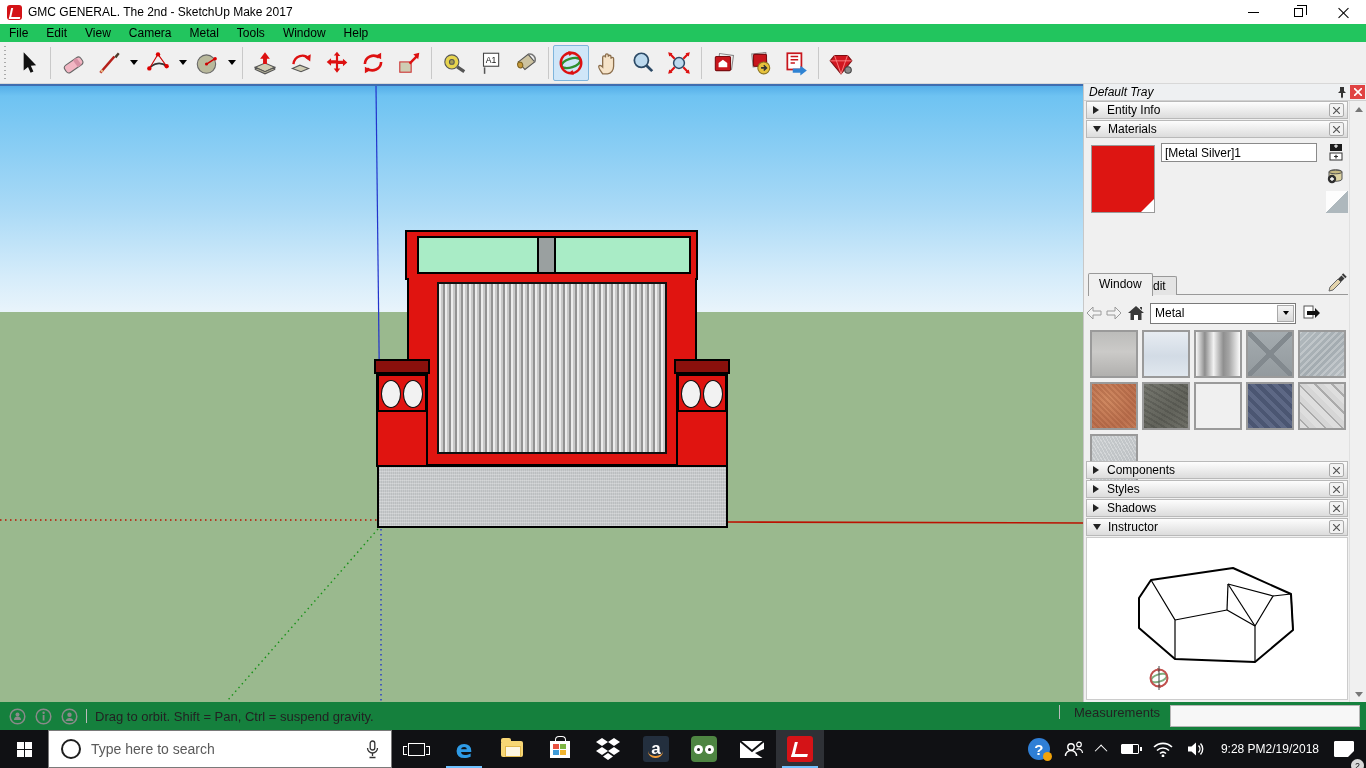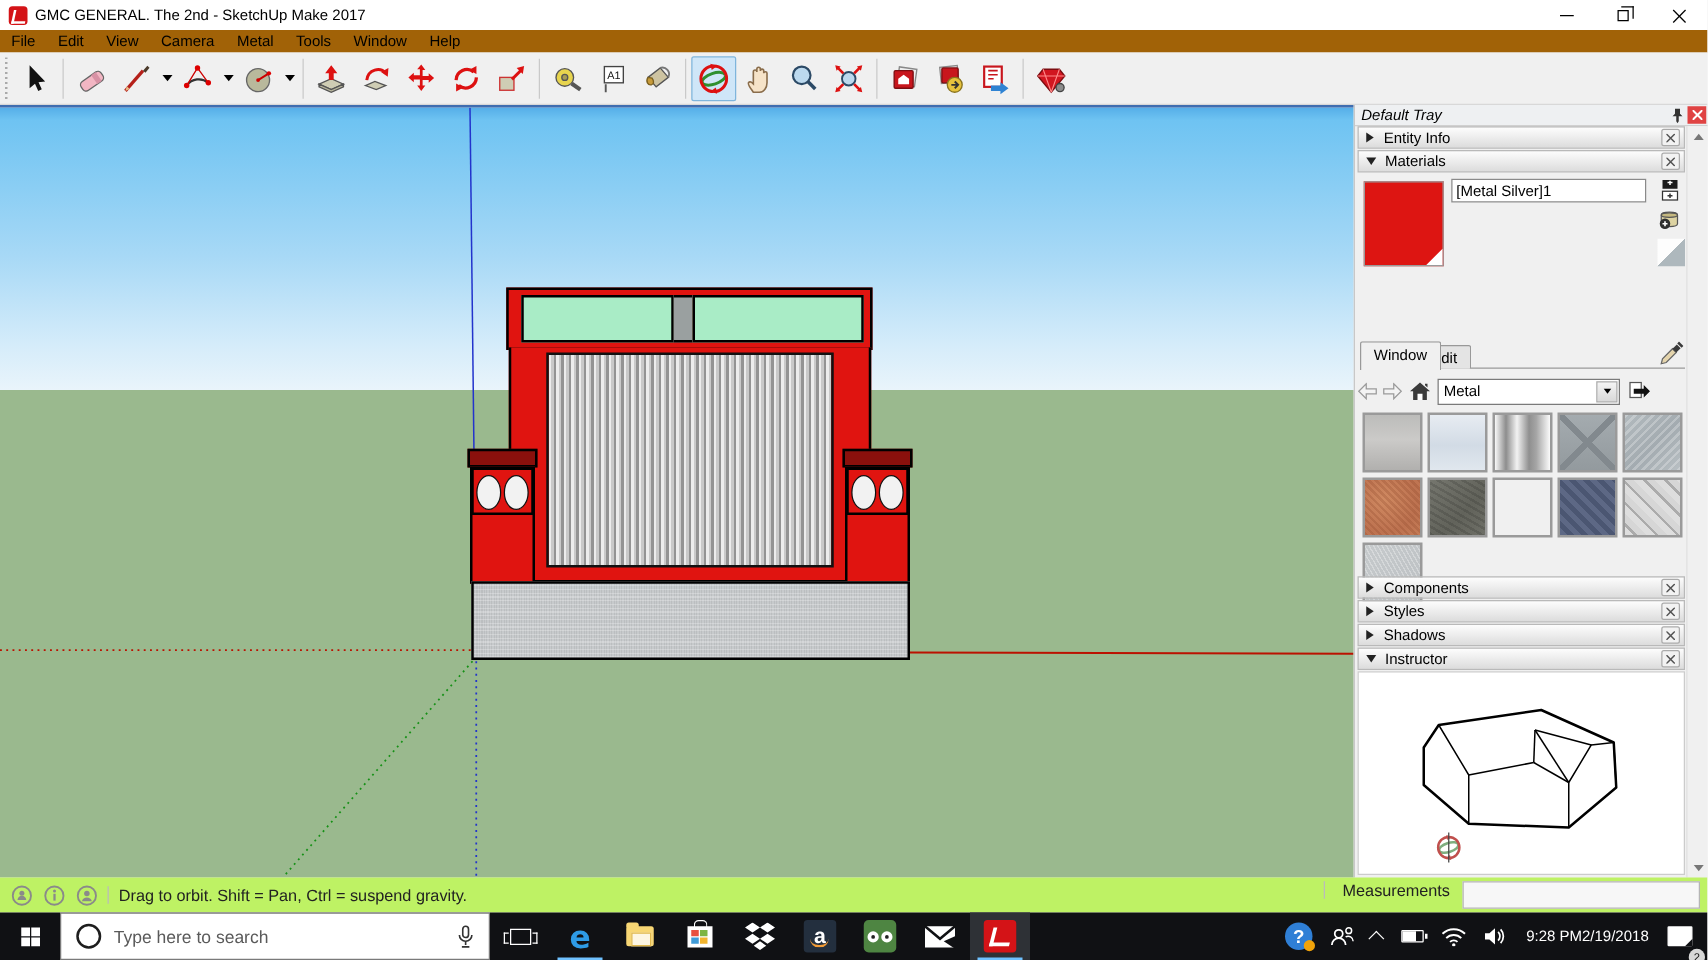--- a/index.html
+++ b/index.html
@@ -14,21 +14,21 @@
   #win-controls { margin-left:auto; display:flex; height:100%; }
   .win-btn { width:45px; height:24px; display:flex; align-items:center; justify-content:center; }
   .glyph-min { width:11px; height:1px; background:#000; }
   .glyph-restore { width:9px; height:9px; border:1px solid #000; position:relative; background:#fff; }
   .glyph-restore::before { content:""; position:absolute; left:2px; top:-4px; width:9px; height:9px; border:1px solid #000; border-bottom:none; border-left:none; }
   .glyph-close { position:relative; width:11px; height:11px; }
   .glyph-close::before,.glyph-close::after { content:""; position:absolute; left:5px; top:-1px; width:1px; height:14px; background:#000; }
   .glyph-close::before { transform:rotate(45deg); } .glyph-close::after { transform:rotate(-45deg); }
 
   
-  #menubar { position:absolute; left:0; top:24px; width:1366px; height:18px; background:#a16207; display:flex; align-items:center; font-size:12px; color:#000; }
+  #menubar { position:absolute; left:0; top:24px; width:1366px; height:18px; background:#22c55e; display:flex; align-items:center; font-size:12px; color:#000; }
   .menu-item { padding:1px 9px; }
 
   
   #toolbar { position:absolute; left:0; top:42px; width:1366px; height:42px; background:#f0f0f0; border-bottom:1px solid #d8d8d8; display:flex; align-items:center; }
   #toolbar-grip { width:8px; height:34px; margin-left:2px; background:repeating-linear-gradient(180deg,#aaa 0 1px,transparent 1px 4px); background-size:2px 100%; background-repeat:repeat-y; background-position:2px 0; }
   .tb-btn { width:36px; height:36px; display:flex; align-items:center; justify-content:center; border:1px solid transparent; border-radius:2px; }
   .tb-btn svg { width:26px; height:26px; }
   .tb-btn.selected { background:#cfe6f8; border:1px solid #7fb5dc; }
   .tb-dd { width:13px; height:36px; display:flex; align-items:center; justify-content:center; }
   .dd-tri { width:0; height:0; border-left:4px solid transparent; border-right:4px solid transparent; border-top:5px solid #000; }
@@ -97,21 +97,21 @@
   #combo-btn { position:absolute; right:1px; top:1px; width:17px; height:17px; background:linear-gradient(180deg,#f4f4f4,#d9d9d9); border:1px solid #a9a9a9; display:flex; align-items:center; justify-content:center; }
   #combo-btn .dd-tri { border-top-width:4px; border-left-width:3.5px; border-right-width:3.5px; }
   #nav-details { width:24px; height:20px; margin-left:4px; display:flex; align-items:center; justify-content:center; }
   #mat-grid { position:absolute; left:6px; top:191px; width:256px; height:152px; }
   .swatch { position:absolute; width:48px; height:48px; border:2px solid #9a9a9a; }
 
   #hdr-components { top:360px; } #hdr-styles { top:379px; } #hdr-shadows { top:398px; } #hdr-instructor { top:417px; }
   #instructor-body { position:absolute; left:2px; top:436px; width:262px; height:163px; background:#ffffff; border:1px solid #ccc; overflow:hidden; }
 
   
-  #statusbar { position:absolute; left:0; top:702px; width:1366px; height:28px; background:#bef264; display:flex; align-items:center; font-size:13px; color:#333; }
+  #statusbar { position:absolute; left:0; top:702px; width:1366px; height:28px; background:#15803d; display:flex; align-items:center; font-size:13px; color:#333; }
   .status-sep { width:1px; height:14px; background:#bbb; margin:0 8px; }
   #status-hint { color:#222; }
   #meas-wrap { margin-left:auto; display:flex; align-items:flex-start; }
   #meas-label { margin:0 10px 0 6px; color:#222; }
   #meas-input { width:190px; height:22px; border:1px solid #b5b5b5; background:#f7f7f7; margin-right:6px; font-family:"Liberation Sans",sans-serif; }
 
   
   #taskbar { position:absolute; left:0; top:730px; width:1366px; height:38px; background:#101114; display:flex; align-items:stretch; }
   #start-btn { width:48px; display:flex; align-items:center; justify-content:center; }
   .win-logo { display:grid; grid-template-columns:7px 7px; grid-template-rows:7px 7px; gap:1px; }

